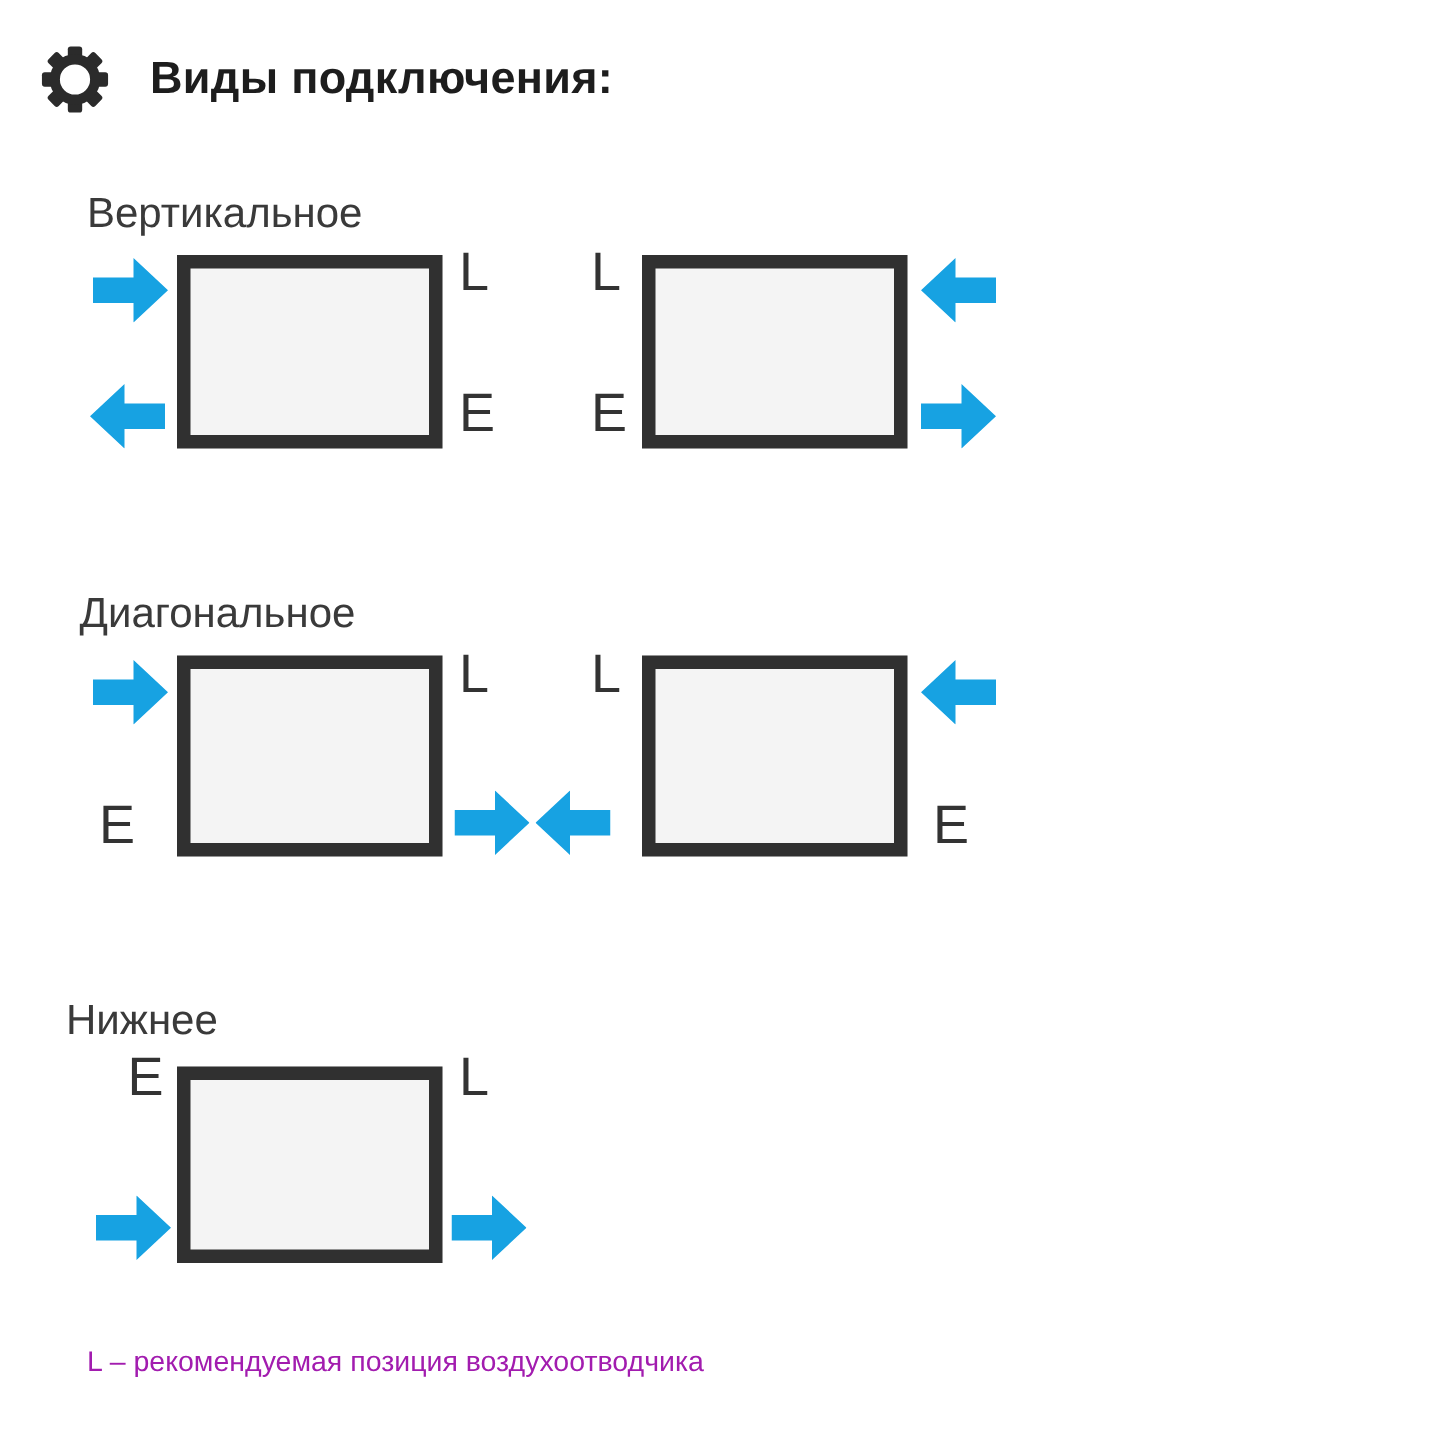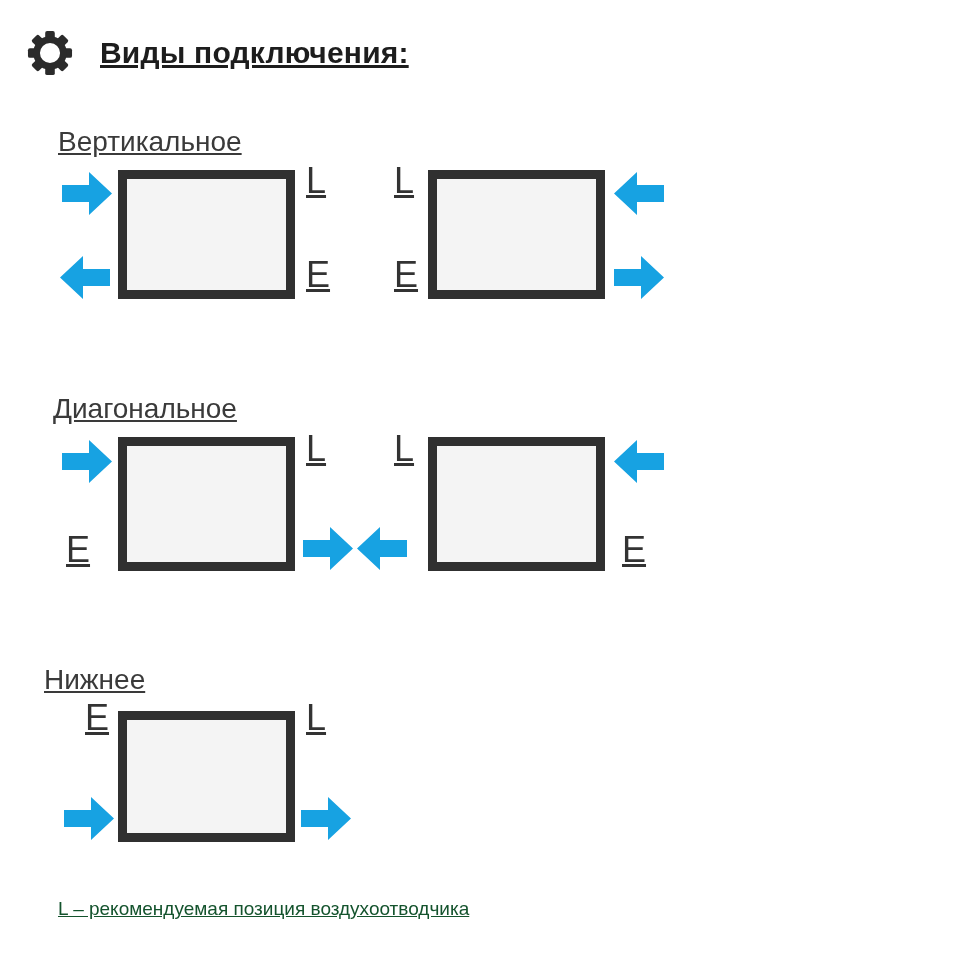--- a/index.html
+++ b/index.html
@@ -1,37 +1,37 @@
 <!DOCTYPE html>
 <html><head>
 <meta charset="utf-8">
 <style>
   html,body{margin:0;padding:0;}
   body{
     width:970px;height:970px;background:#ffffff;position:relative;overflow:hidden;
     font-family:"Liberation Sans","DejaVu Sans",sans-serif;
   }
-  .abs{position:absolute;text-decoration:underline;}
+  .abs{position:absolute;}
   .hdr-title{
     font-size:30px;font-weight:700;color:#1d1d1d;line-height:1;letter-spacing:.2px;
   }
   .sec-title{
     font-size:28px;font-weight:400;color:#3a3a3a;line-height:1;
   }
   .box{
     box-sizing:border-box;width:177px;border:9px solid #303030;background:#f4f4f4;
   }
   .plabel{
     font-size:36px;color:#333333;line-height:1;font-weight:400;
   }
   .arr{display:block;}
   .arr svg{display:block;}
   .flip svg{transform:scaleX(-1);}
   .legend{
-    font-size:19px;color:#14532d;line-height:1.42;text-align:right;
+    font-size:19px;color:#a21caf;line-height:1.42;text-align:right;
   }
 </style>
 </head>
 <body>
 
 <div class="abs" style="left:27px;top:30px;width:46px;height:46px;">
   <svg width="46" height="46" viewBox="0 0 48 48">
     <g fill="#2b2b2b">
       <rect x="19" y="1" width="10" height="9" rx="2"></rect>
       <rect x="19" y="1" width="10" height="9" rx="2" transform="rotate(45 24 24)"></rect>

